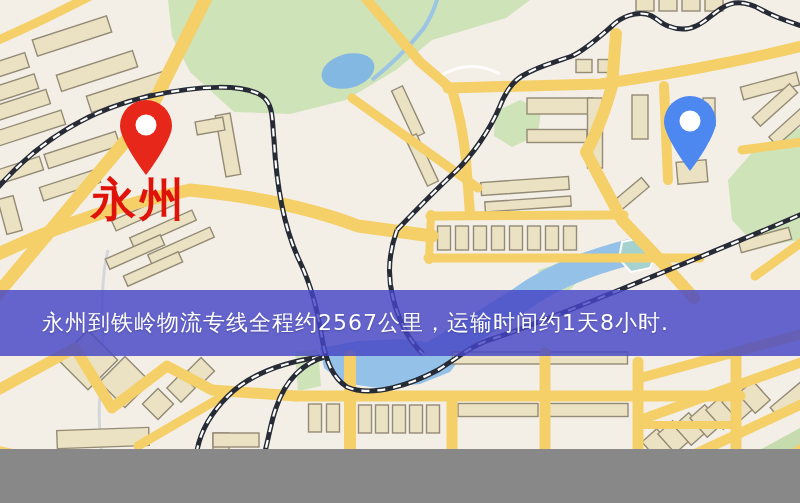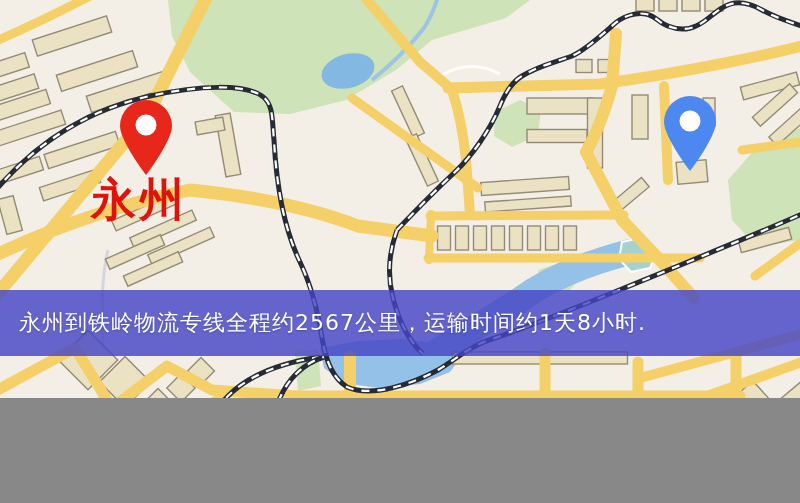--- a/index.html
+++ b/index.html
@@ -1,28 +1,28 @@
 <!DOCTYPE html>
 <html><head>
 <meta charset="utf-8">
 <style>
   html,body{margin:0;padding:0;background:#888;}
-  #stage{position:relative;width:800px;height:398px;overflow:hidden;
+  #stage{position:relative;width:800px;height:449px;overflow:hidden;
          font-family:"DejaVu Sans","Liberation Sans",sans-serif;background:#f3efe6;text-align:center;}
   #stage svg.mapsvg{position:absolute;left:0;top:0;display:block;}
   .marker{position:absolute;width:60px;height:78px;}
   .marker svg{display:block;}
   .marker-label{position:absolute;font-family:"DejaVu Serif","Liberation Serif",serif;
         font-weight:bold;font-size:45px;letter-spacing:3px;line-height:1;white-space:nowrap;}
   #origin-label{left:91px;top:177px;color:#e0130b;}
   #dest-label{left:640px;top:177px;color:#2b22cc;}
   #banner{position:absolute;left:0;top:290px;width:800px;height:66px;
         background:rgba(70,70,198,0.82);display:flex;align-items:center;}
   #banner .banner-text{color:#ffffff;font-size:22px;letter-spacing:1px;
-        padding-left:19px;white-space:nowrap;text-shadow:0 1px 2px rgba(0,0,40,.25);}
+        padding-left:42px;white-space:nowrap;text-shadow:0 1px 2px rgba(0,0,40,.25);}
 </style>
 </head>
 <body>
 
 <div id="stage">
 
   <svg class="mapsvg" width="800" height="503" viewBox="0 0 800 503">
 
     <rect x="0" y="0" width="800" height="503" fill="#f3efe6"></rect>
 

